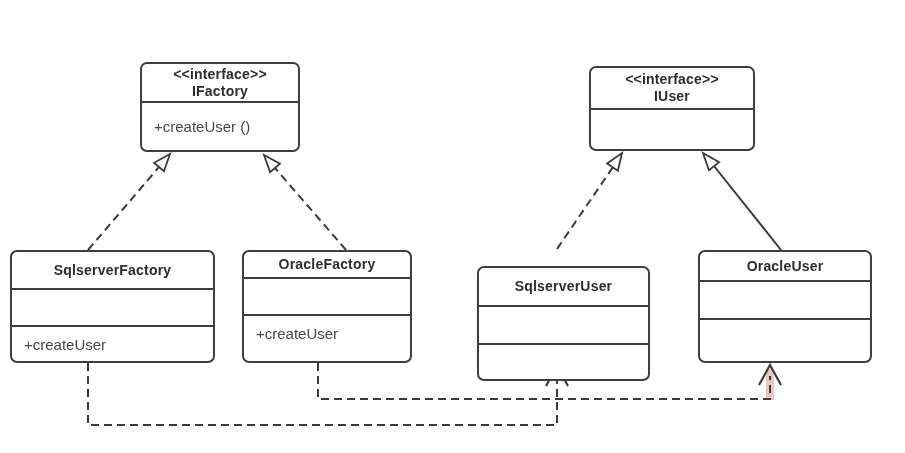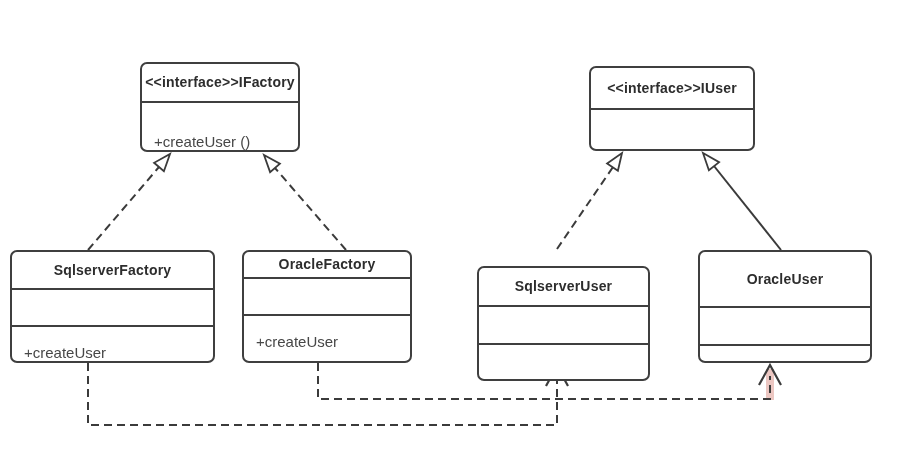--- a/index.html
+++ b/index.html
@@ -7,26 +7,26 @@
           font-family:"Liberation Sans",sans-serif;}
   #connectors{position:absolute;left:0;top:0;z-index:1;}
   .dash{stroke:#3b3b3b;stroke-width:2;stroke-dasharray:8 5;fill:none;}
   .solid{stroke:#3b3b3b;stroke-width:2;fill:none;}
   .tri{fill:#ffffff;stroke:#3b3b3b;stroke-width:1.8;stroke-linejoin:miter;}
   .chev{fill:none;stroke:#3b3b3b;stroke-width:2.2;stroke-linejoin:miter;}
 
   .uml-class{position:absolute;z-index:2;background:#ffffff;border:2px solid #3f3f3f;
              border-radius:7px;box-sizing:border-box;}
   .compartment{box-sizing:border-box;}
-  .header{border-bottom:2px solid #3f3f3f;display:flex;flex-direction:row;
+  .header{border-bottom:2px solid #3f3f3f;display:flex;flex-direction:column;
           justify-content:center;align-items:center;text-align:left;
           font-weight:bold;color:#2d2d2d;}
   .stereotype,.class-name{font-size:14px;line-height:17px;letter-spacing:0.2px;}
   .mid{border-bottom:2px solid #3f3f3f;}
-  .methods{display:flex;align-items:flex-end;border-radius:22px;}
+  .methods{display:flex;align-items:center;border-radius:22px;}
   .method{font-size:15px;color:#474747;padding-left:12px;white-space:pre;}
 
   
   #box-ifactory{left:140px;top:62px;width:160px;height:90px;}
   #box-ifactory .header{height:39px;}
   #box-ifactory .methods{height:47px;}
   
   #box-iuser{left:589px;top:66px;width:166px;height:85px;}
   #box-iuser .header{height:42px;}
   #box-iuser .empty-a{height:39px;}
@@ -40,21 +40,21 @@
   #box-oraclefactory .header{height:27px;}
   #box-oraclefactory .mid{height:37px;}
   #box-oraclefactory .methods{height:34px;}
   
   #box-sqlserveruser{left:477px;top:266px;width:173px;height:115px;}
   #box-sqlserveruser .header{height:39px;}
   #box-sqlserveruser .mid{height:38px;}
   #box-sqlserveruser .empty-b{height:34px;}
   
   #box-oracleuser{left:698px;top:250px;width:174px;height:113px;}
-  #box-oracleuser .header{height:56px;}
+  #box-oracleuser .header{height:30px;}
   #box-oracleuser .mid{height:38px;}
   #box-oracleuser .empty-b{height:33px;}
 </style>
 </head>
 <body>
 
 <div id="canvas">
 
   <svg id="connectors" width="905" height="453" viewBox="0 0 905 453">
     <g>

